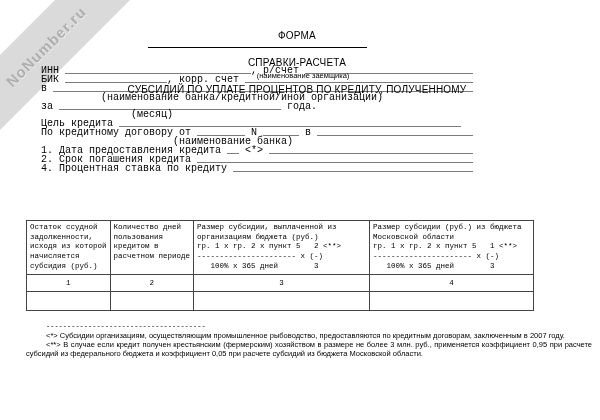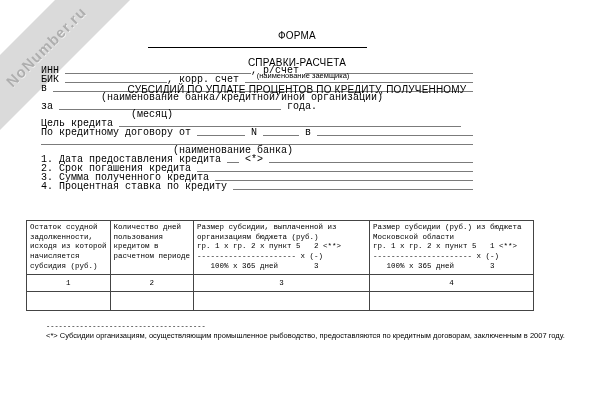--- a/index.html
+++ b/index.html
@@ -79,25 +79,23 @@
 
     <div class="form-body mono">
       <div class="ln">ИНН _______________________________, р/счет ____________________________</div>
       <div class="ln">БИК _________________, корр. счет ______________________________________</div>
       <div class="ln">в ______________________________________________________________________</div>
       <div class="ln">          (наименование банка/кредитной/иной организации)</div>
       <div class="ln">за _____________________________________ года.</div>
       <div class="ln">               (месяц)</div>
       <div class="ln">Цель кредита _________________________________________________________</div>
       <div class="ln">По кредитному договору от ________ N ______ в __________________________</div>
-      <div class="ln">________________________________________________________________________</div>
       <div class="ln">                      (наименование банка)</div>
       <div class="ln">1. Дата предоставления кредита __ &lt;*&gt; __________________________________</div>
       <div class="ln">2. Срок погашения кредита ______________________________________________</div>
-      <div class="ln">3. Сумма полученного кредита ___________________________________________</div>
       <div class="ln">4. Процентная ставка по кредиту ________________________________________</div>
     </div>
 
     <table class="subsidy-table mono">
       <colgroup>
         <col style="width:82px">
           <col style="width:79px">
           <col style="width:176px">
           <col style="width:164px">
       </colgroup>
@@ -142,16 +140,17 @@
         <td></td>
         <td></td>
         <td></td>
       </tr>
     </tbody>
       </table>
 
     <div class="footnotes">
       <div class="fn-sep mono">--------------------------------------</div>
       <p>&lt;*&gt; Субсидии организациям, осуществляющим промышленное рыбоводство, предоставляются по кредитным договорам, заключенным в 2007 году.</p>
+      <p>&lt;**&gt; В случае если кредит получен крестьянским (фермерским) хозяйством в размере не более 3 млн. руб., применяется коэффициент 0,95 при расчете субсидий из федерального бюджета и коэффициент 0,05 при расчете субсидий из бюджета Московской области.</p>
     </div>
 
   </div>
 </div>
 
 </body></html>

